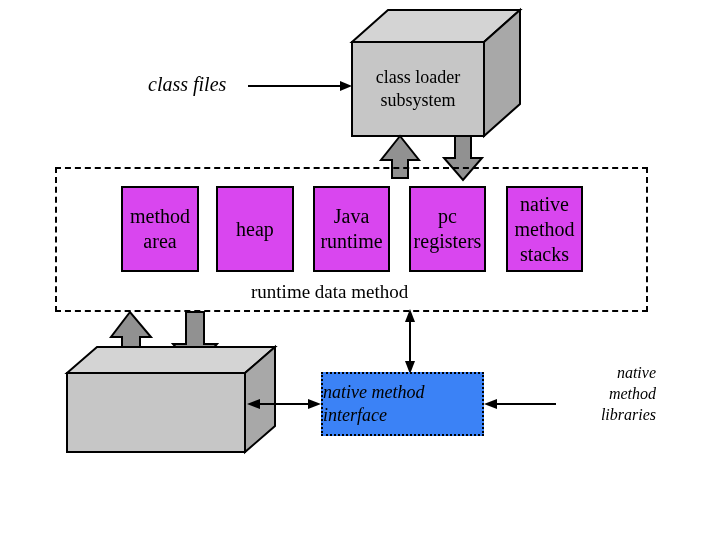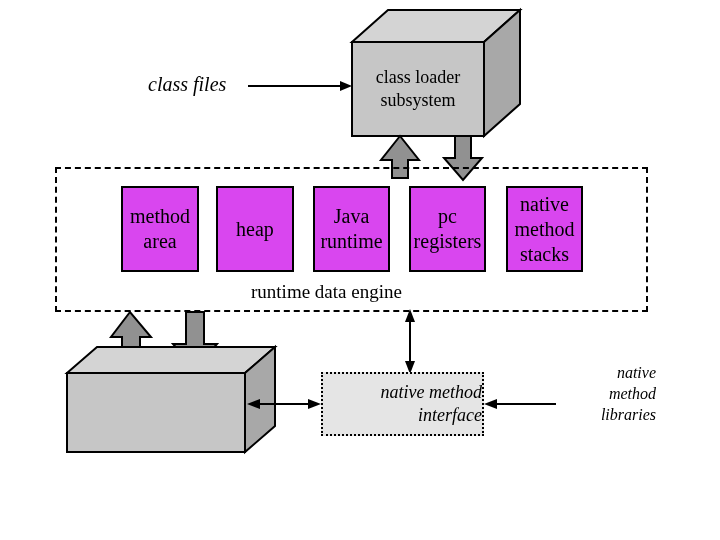--- a/index.html
+++ b/index.html
@@ -35,25 +35,25 @@
   .dashed-container {
     border: 2px dashed #000000;
     box-sizing: border-box;
     background: transparent;
   }
 
   
   .dotted-box {
     border: 2px dotted #000000;
     box-sizing: border-box;
-    background: #e5e5e5;
+    background: #3b82f6;
     display: flex;
     align-items: center;
     justify-content: center;
-    text-align: right;
+    text-align: left;
     font-style: italic;
     font-size: 18px;
     line-height: 1.3;
     color: #000000;
   }
 
   
   .label {
     color: #000000;
     white-space: pre-line;
@@ -151,21 +151,21 @@
   <div class="abs flat-box" style="left:313px; top:186px; width:77px; height:86px;">Java
 runtime</div>
 
   <div class="abs flat-box" style="left:409px; top:186px; width:77px; height:86px;">pc
 registers</div>
 
   <div class="abs flat-box" style="left:506px; top:186px; width:77px; height:86px;">native
 method
 stacks</div>
 
-  <div class="abs label" style="left:251px; top:281px; font-size:19px;">runtime data engine</div>
+  <div class="abs label" style="left:251px; top:281px; font-size:19px;">runtime data method</div>
 
 
   <div class="abs dotted-box" style="left:321px; top:372px; width:163px; height:64px;">native method
 interface</div>
 
   <div class="abs label label-italic" style="left:556px; top:363px; width:100px; text-align:right; font-size:16px; line-height:1.3;">native
 method
 libraries</div>
 
 </div>

